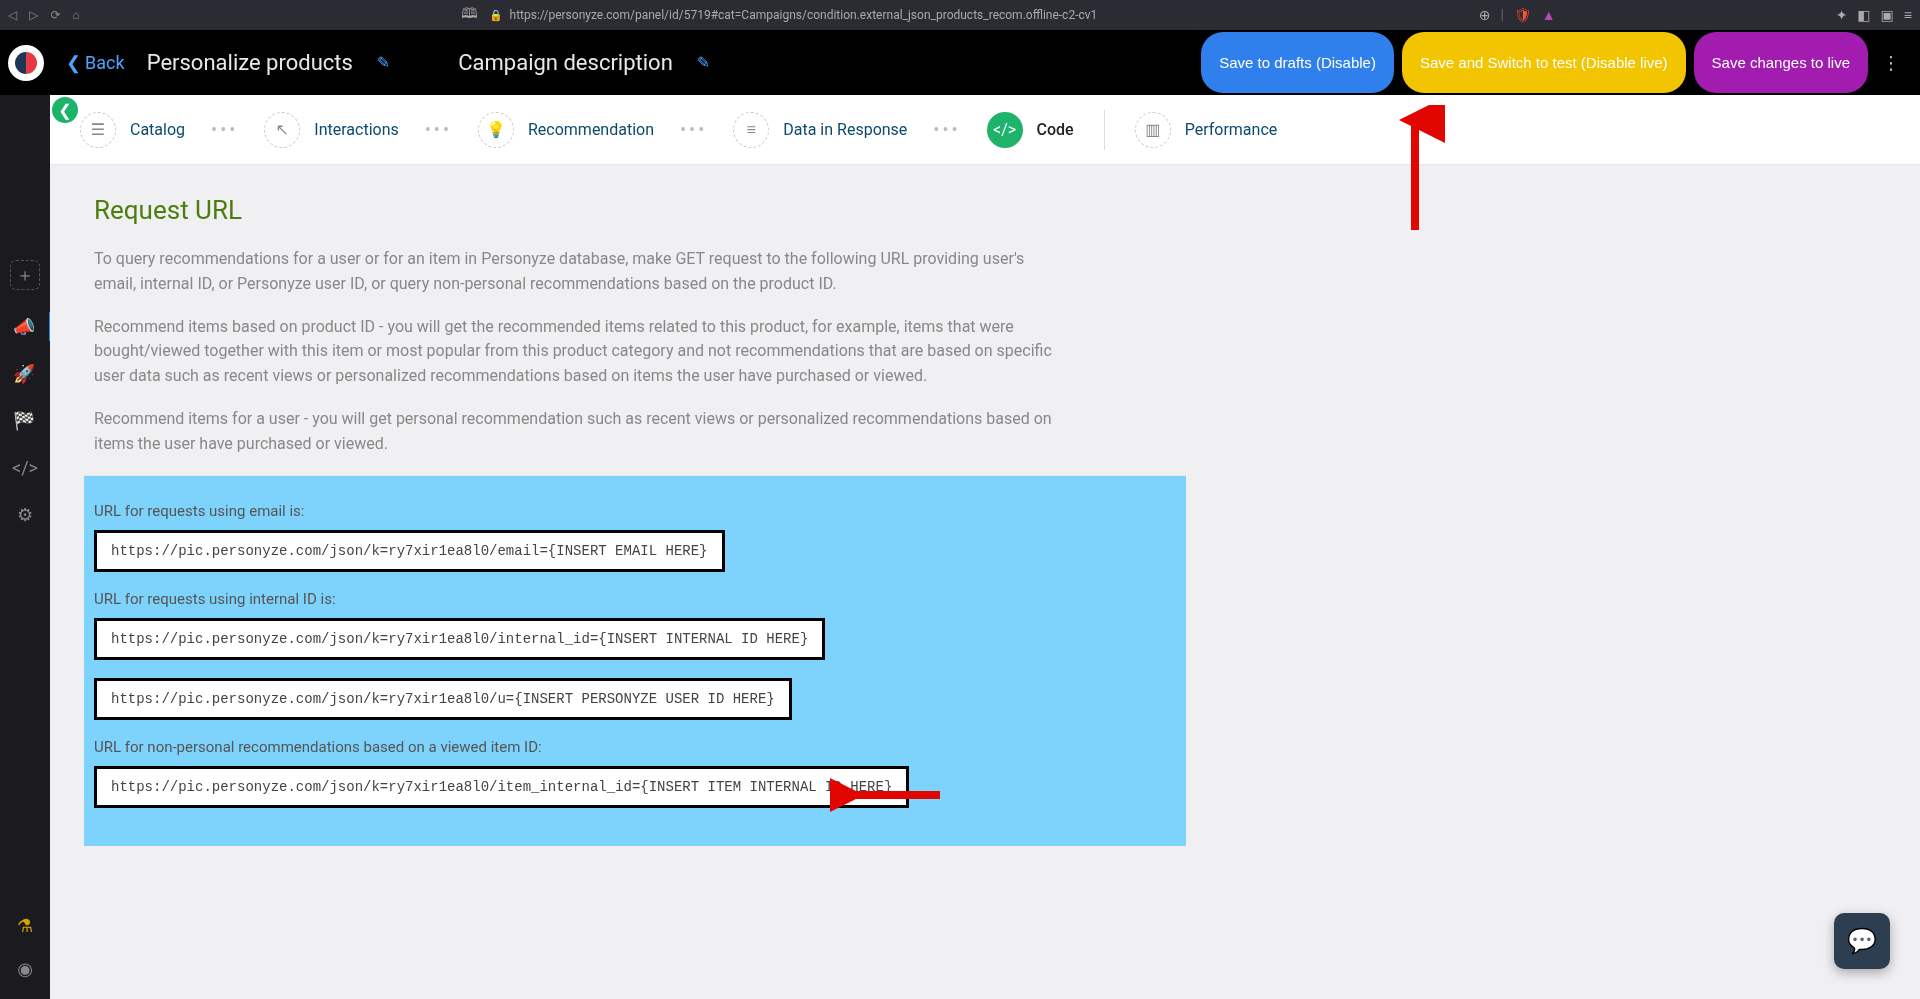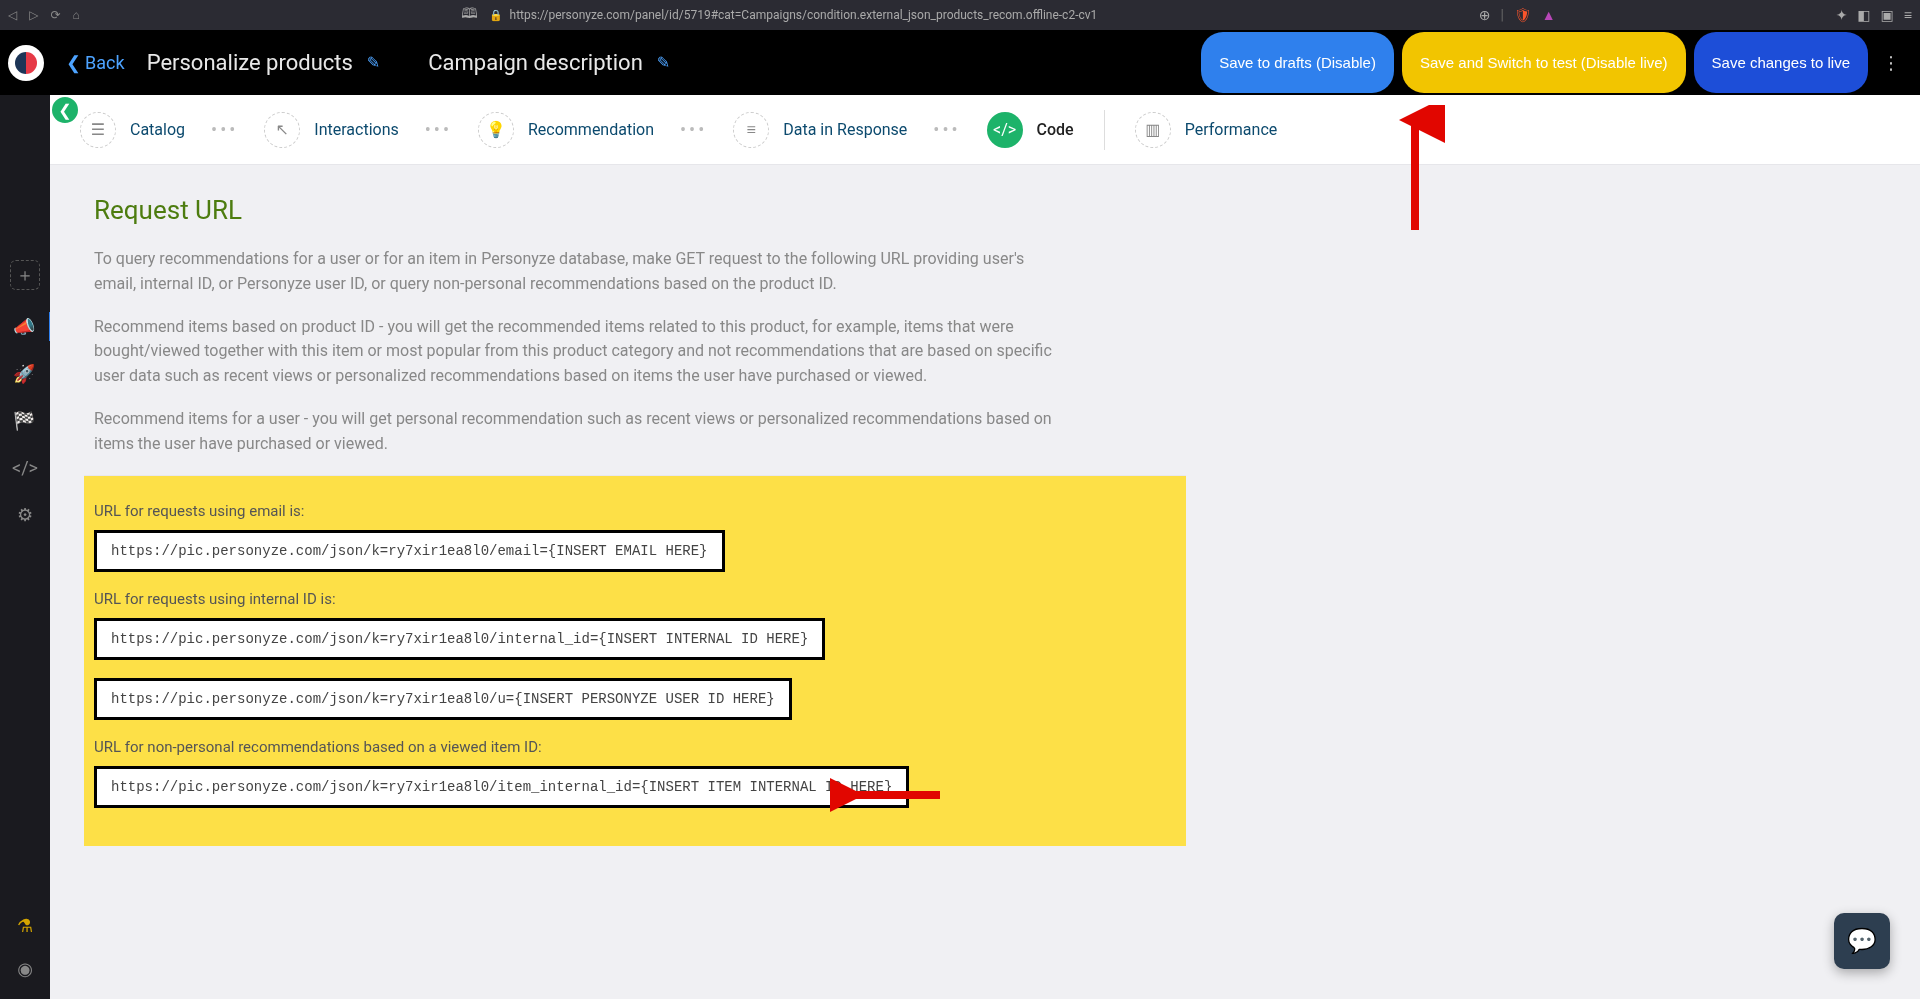--- a/index.html
+++ b/index.html
@@ -14,27 +14,27 @@
 .url-bar { display: flex; align-items: center; gap: 6px; color: #aaa; font-size: 12px; }
 .url-bar .lock { font-size: 11px; }
 .browser-right { display: flex; gap: 10px; align-items: center; }
 .browser-right span { color: #aaa; font-size: 14px; }
 
 
 .app-header { background: #000; height: 65px; display: flex; align-items: center; padding-left: 8px; color: #fff; }
 .logo-box { width: 36px; height: 36px; background: #fff; border-radius: 50%; display: flex; align-items: center; justify-content: center; margin-right: 22px; }
 .logo-inner { width: 22px; height: 22px; border-radius: 50%; background: conic-gradient(#e63946 0 180deg, #1d3557 180deg 360deg); }
 .back-link { color: #4da3ff; font-size: 18px; margin-right: 22px; cursor: pointer; display: flex; align-items: center; gap: 4px; }
-.title-group { display: flex; align-items: center; gap: 14px; font-size: 22px; color: #e8e8e8; }
+.title-group { display: flex; align-items: center; gap: 24px; font-size: 22px; color: #e8e8e8; }
 .title-edit-icon { color: #4da3ff; font-size: 16px; }
 .header-buttons { margin-left: auto; display: flex; gap: 8px; padding-right: 14px; align-items: center; }
 .btn { padding: 22px 18px; border-radius: 22px; border: none; font-size: 15px; color: #fff; cursor: pointer; }
 .btn-blue { background: #2f80ed; }
 .btn-yellow { background: #f2c500; }
-.btn-green { background: #1d4ed8; }
+.btn-green { background: #a21caf; }
 .header-menu-dots { color: #ccc; font-size: 18px; padding: 0 6px; cursor: pointer; }
 
 
 .collapse-tab { position: absolute; left: 50px; top: 95px; width: 30px; height: 30px; background: #1db36a; border-radius: 50%; color: #fff; display: flex; align-items: center; justify-content: center; font-size: 16px; cursor: pointer; z-index: 10; border: 2px solid #fff; }
 
 
 .side-rail { position: absolute; left: 0; top: 95px; bottom: 0; width: 50px; background: #1a1a1f; display: flex; flex-direction: column; align-items: center; padding-top: 165px; gap: 26px; }
 .side-rail .rail-icon { color: #888; font-size: 18px; cursor: pointer; position: relative; }
 .side-rail .rail-icon.add { width: 30px; height: 30px; border: 1px dashed #555; border-radius: 6px; display:flex; align-items:center; justify-content:center; }
 .side-rail .rail-icon.active { color: #fff; }
@@ -50,21 +50,21 @@
 .step-label { color: #0c4a6e; font-size: 16px; }
 .step-label.active { color: #222; font-weight: 500; }
 .step-dots { color: #bbb; font-size: 18px; padding: 0 26px; letter-spacing: 3px; }
 .step-divider { width: 1px; height: 40px; background: #ddd; margin: 0 30px; }
 
 
 .content { padding: 30px 44px 60px 44px; max-width: 1060px; }
 .content h1 { font-size: 26px; font-weight: 400; color: #4d7c0f; margin-bottom: 22px; }
 .content p { font-size: 16px; color: #888; line-height: 1.55; margin-bottom: 18px; }
 
-.url-section { background: #fde047; border-top: 1px solid #e8e8ec; padding: 26px 10px 20px 10px; margin-left:-10px; margin-right:-120px;}
+.url-section { background: #7dd3fc; border-top: 1px solid #e8e8ec; padding: 26px 10px 20px 10px; margin-left:-10px; margin-right:-120px;}
 .url-row-label { color: #555; font-size: 15px; margin-bottom: 10px; }
 .code-box { background: #fff; border: 3px solid #000000; padding: 10px 14px; font-family: "Courier New", monospace; font-size: 14px; color: #444; display: inline-block; margin-bottom: 18px; }
 
 
 .chat-widget { position: absolute; right: 30px; bottom: 30px; width: 56px; height: 56px; background: #2d3e50; border-radius: 10px; display:flex; align-items:center; justify-content:center; color:#fff; font-size:24px; cursor:pointer; box-shadow: 0 4px 12px rgba(0,0,0,0.3);}
 
 
 .arrow-right { position:absolute; left:830px; top:770px; width:110px; height:50px; pointer-events:none; z-index:20;}
 .arrow-down { position:absolute; left:1385px; top:105px; width:60px; height:130px; pointer-events:none; z-index:20;}
 </style>

